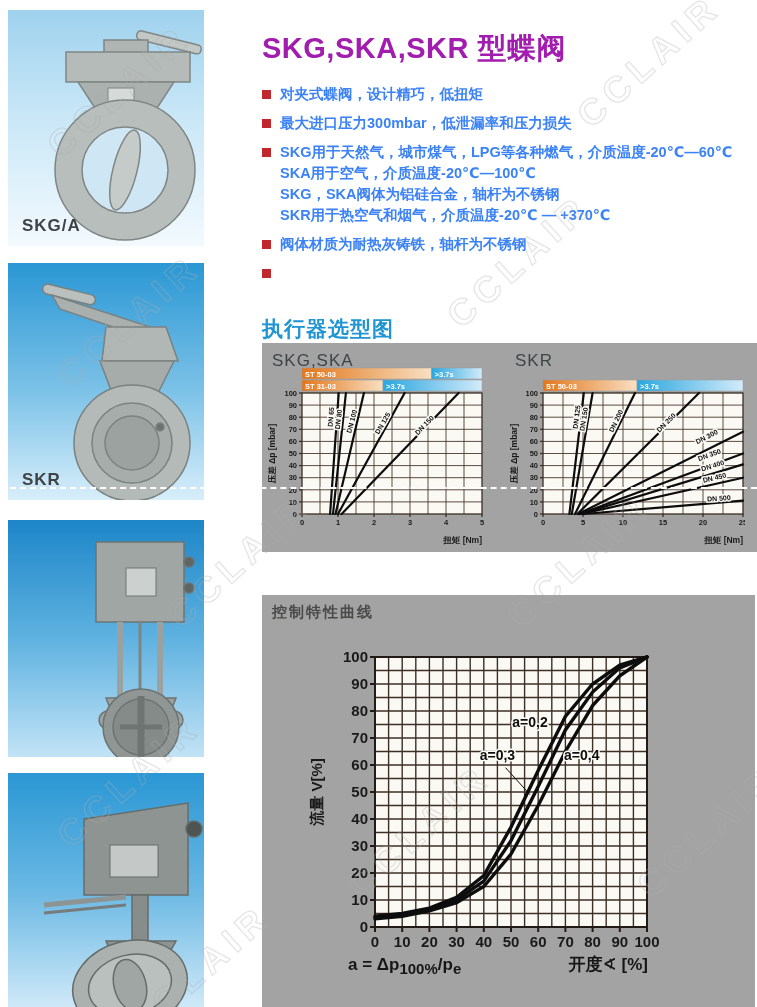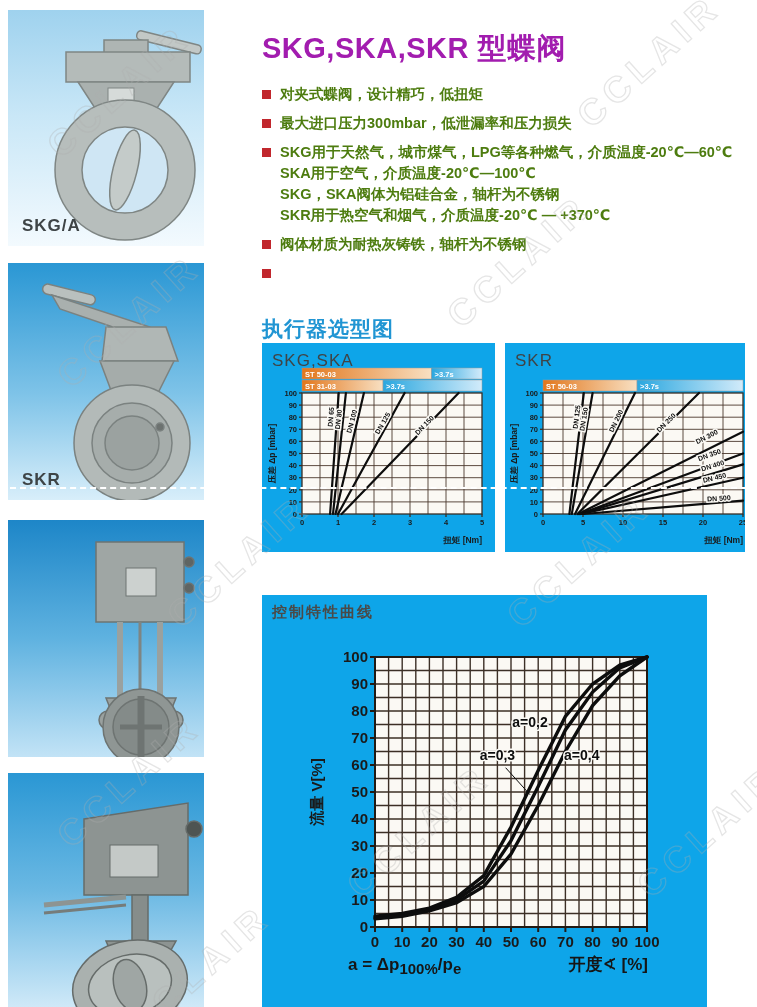--- a/index.html
+++ b/index.html
@@ -16,26 +16,26 @@
   .photo-label{position:absolute;left:14px;bottom:10px;font-size:17px;font-weight:700;
                color:#3e4446;letter-spacing:1px;z-index:2;}
   #photo1{top:10px;height:236px;background:linear-gradient(180deg,#9fd2ee 0%,#c9e7f7 45%,#f3fafe 100%);}
   #photo2{top:263px;height:237px;background:linear-gradient(180deg,#2a97d4 0%,#7ec3e8 55%,#d8eefa 100%);}
   #photo3{top:520px;height:237px;background:linear-gradient(180deg,#1d86c8 0%,#5fb2e0 50%,#c2e3f6 100%);}
   #photo4{top:773px;height:234px;background:linear-gradient(180deg,#2a97d4 0%,#6ab8e3 50%,#cfe9f8 100%);}
   
   .title{position:absolute;left:262px;top:10px;font-size:29px;font-weight:700;color:#a21caf;letter-spacing:.5px;}
   .intro{position:absolute;left:262px;top:56px;font-size:15px;font-weight:700;color:#3b3b3b;}
   ul.features{position:absolute;left:262px;top:84px;width:495px;margin:0;padding:0;list-style:none;}
-  ul.features li{display:flex;margin:0 0 8px 0;line-height:21px;font-size:14.5px;font-weight:700;color:#4d7c0f;}
+  ul.features li{display:flex;margin:0 0 8px 0;line-height:21px;font-size:14.5px;font-weight:700;color:#3b82f6;}
   .bullet-sq{width:9px;height:9px;background:#c1272d;margin:6px 9px 0 0;flex:0 0 auto;}
   .bullet-lines div{line-height:21px;}
   .sec-heading{position:absolute;left:262px;top:298px;font-size:21px;font-weight:700;color:#2095d3;letter-spacing:1px;}
   
-  .panel{position:absolute;background:#0ea5e9;}
+  .panel{position:absolute;background:#a3a3a3;padding-left:48px;}
   #panel-a{left:262px;top:343px;width:233px;height:209px;}
   #panel-b{left:505px;top:343px;width:240px;height:209px;}
   #panel-c{left:262px;top:595px;width:445px;height:412px;}
   .panel-title{position:absolute;left:10px;top:8px;font-size:17px;color:#3f4446;letter-spacing:1px;z-index:2;}
   .panel-title.ctrl{font-size:15px;font-weight:700;color:#4a4a48;letter-spacing:2px;}
   .chart{position:absolute;left:0;top:0;}
   .formula{position:absolute;left:86px;top:360px;font-size:17px;font-weight:700;color:#161616;}
   .formula sub{font-size:15px;}
   .opening-label{position:absolute;left:290px;top:358px;width:96px;text-align:right;
                  font-size:17px;font-weight:700;color:#161616;}

